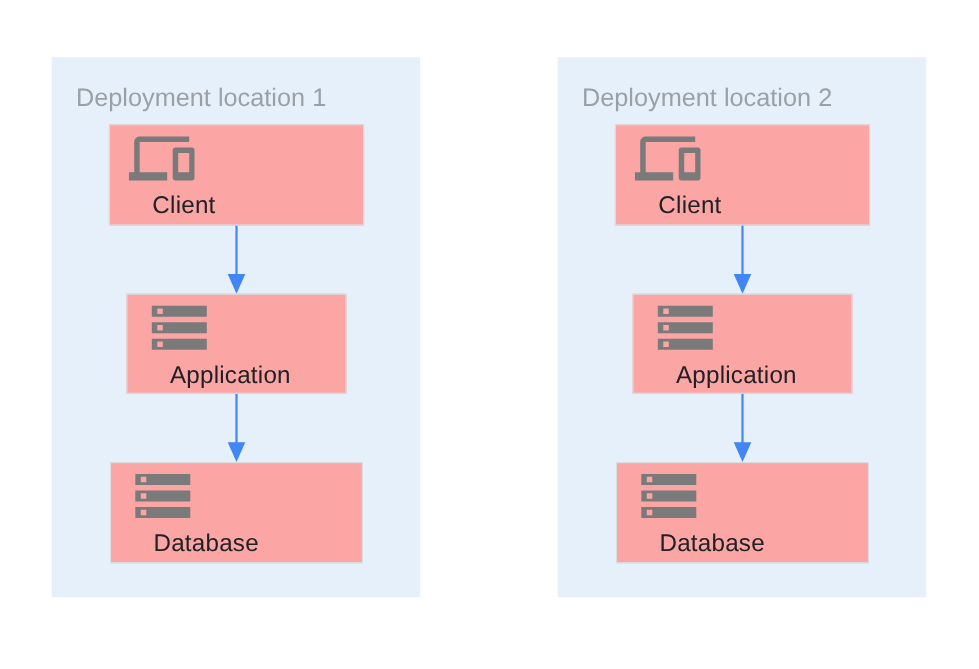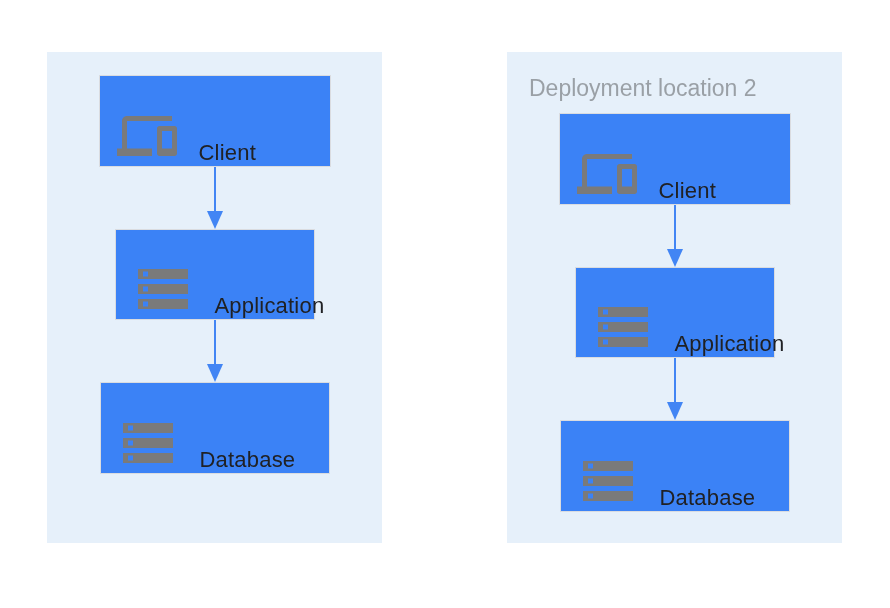--- a/index.html
+++ b/index.html
@@ -29,28 +29,29 @@
     align-self: flex-start;
     margin: 0 0 11px 22px;
     font-size: 23px;
     line-height: 27px;
     color: #9AA0A6;
     font-weight: 400;
     white-space: nowrap;
   }
 
   .node {
-    background: #3b82f6;
+    background: #fca5a5;
     border: 1px solid #DADCE0;
     height: 92px;
     box-sizing: border-box;
     display: flex;
-    align-items: flex-end;
+    align-items: flex-start;
     padding-left: 17px;
     flex-shrink: 0;
+    flex-direction: column;
   }
   .node-client { width: 232px; }
   .node-app    { width: 200px; height: 91px; }
   .node-db     { width: 230px; }
 
   .icon-wrap {
     width: 60px;
     display: flex;
     justify-content: center;
     align-items: center;
@@ -72,20 +73,21 @@
     justify-content: center;
     align-items: flex-start;
   }
 </style>
 </head>
 <body>
 
 <div class="page">
 
   <section class="panel panel-1">
+    <h2 class="panel-title">Deployment location 1</h2>
 
     <div class="node node-client">
       <span class="icon-wrap">
         <svg width="60" height="60" viewBox="0 0 24 24" aria-hidden="true">
           <path fill="#7A7A7A" d="M4 6h18V4H4c-1.1 0-2 .9-2 2v11H0v3h14v-3H4V6zm19 2h-6c-.55 0-1 .45-1 1v10c0 .55.45 1 1 1h6c.55 0 1-.45 1-1V9c0-.55-.45-1-1-1zm-1 9h-4v-7h4v7z"></path>
         </svg>
       </span>
       <span class="node-label">Client</span>
     </div>
 

